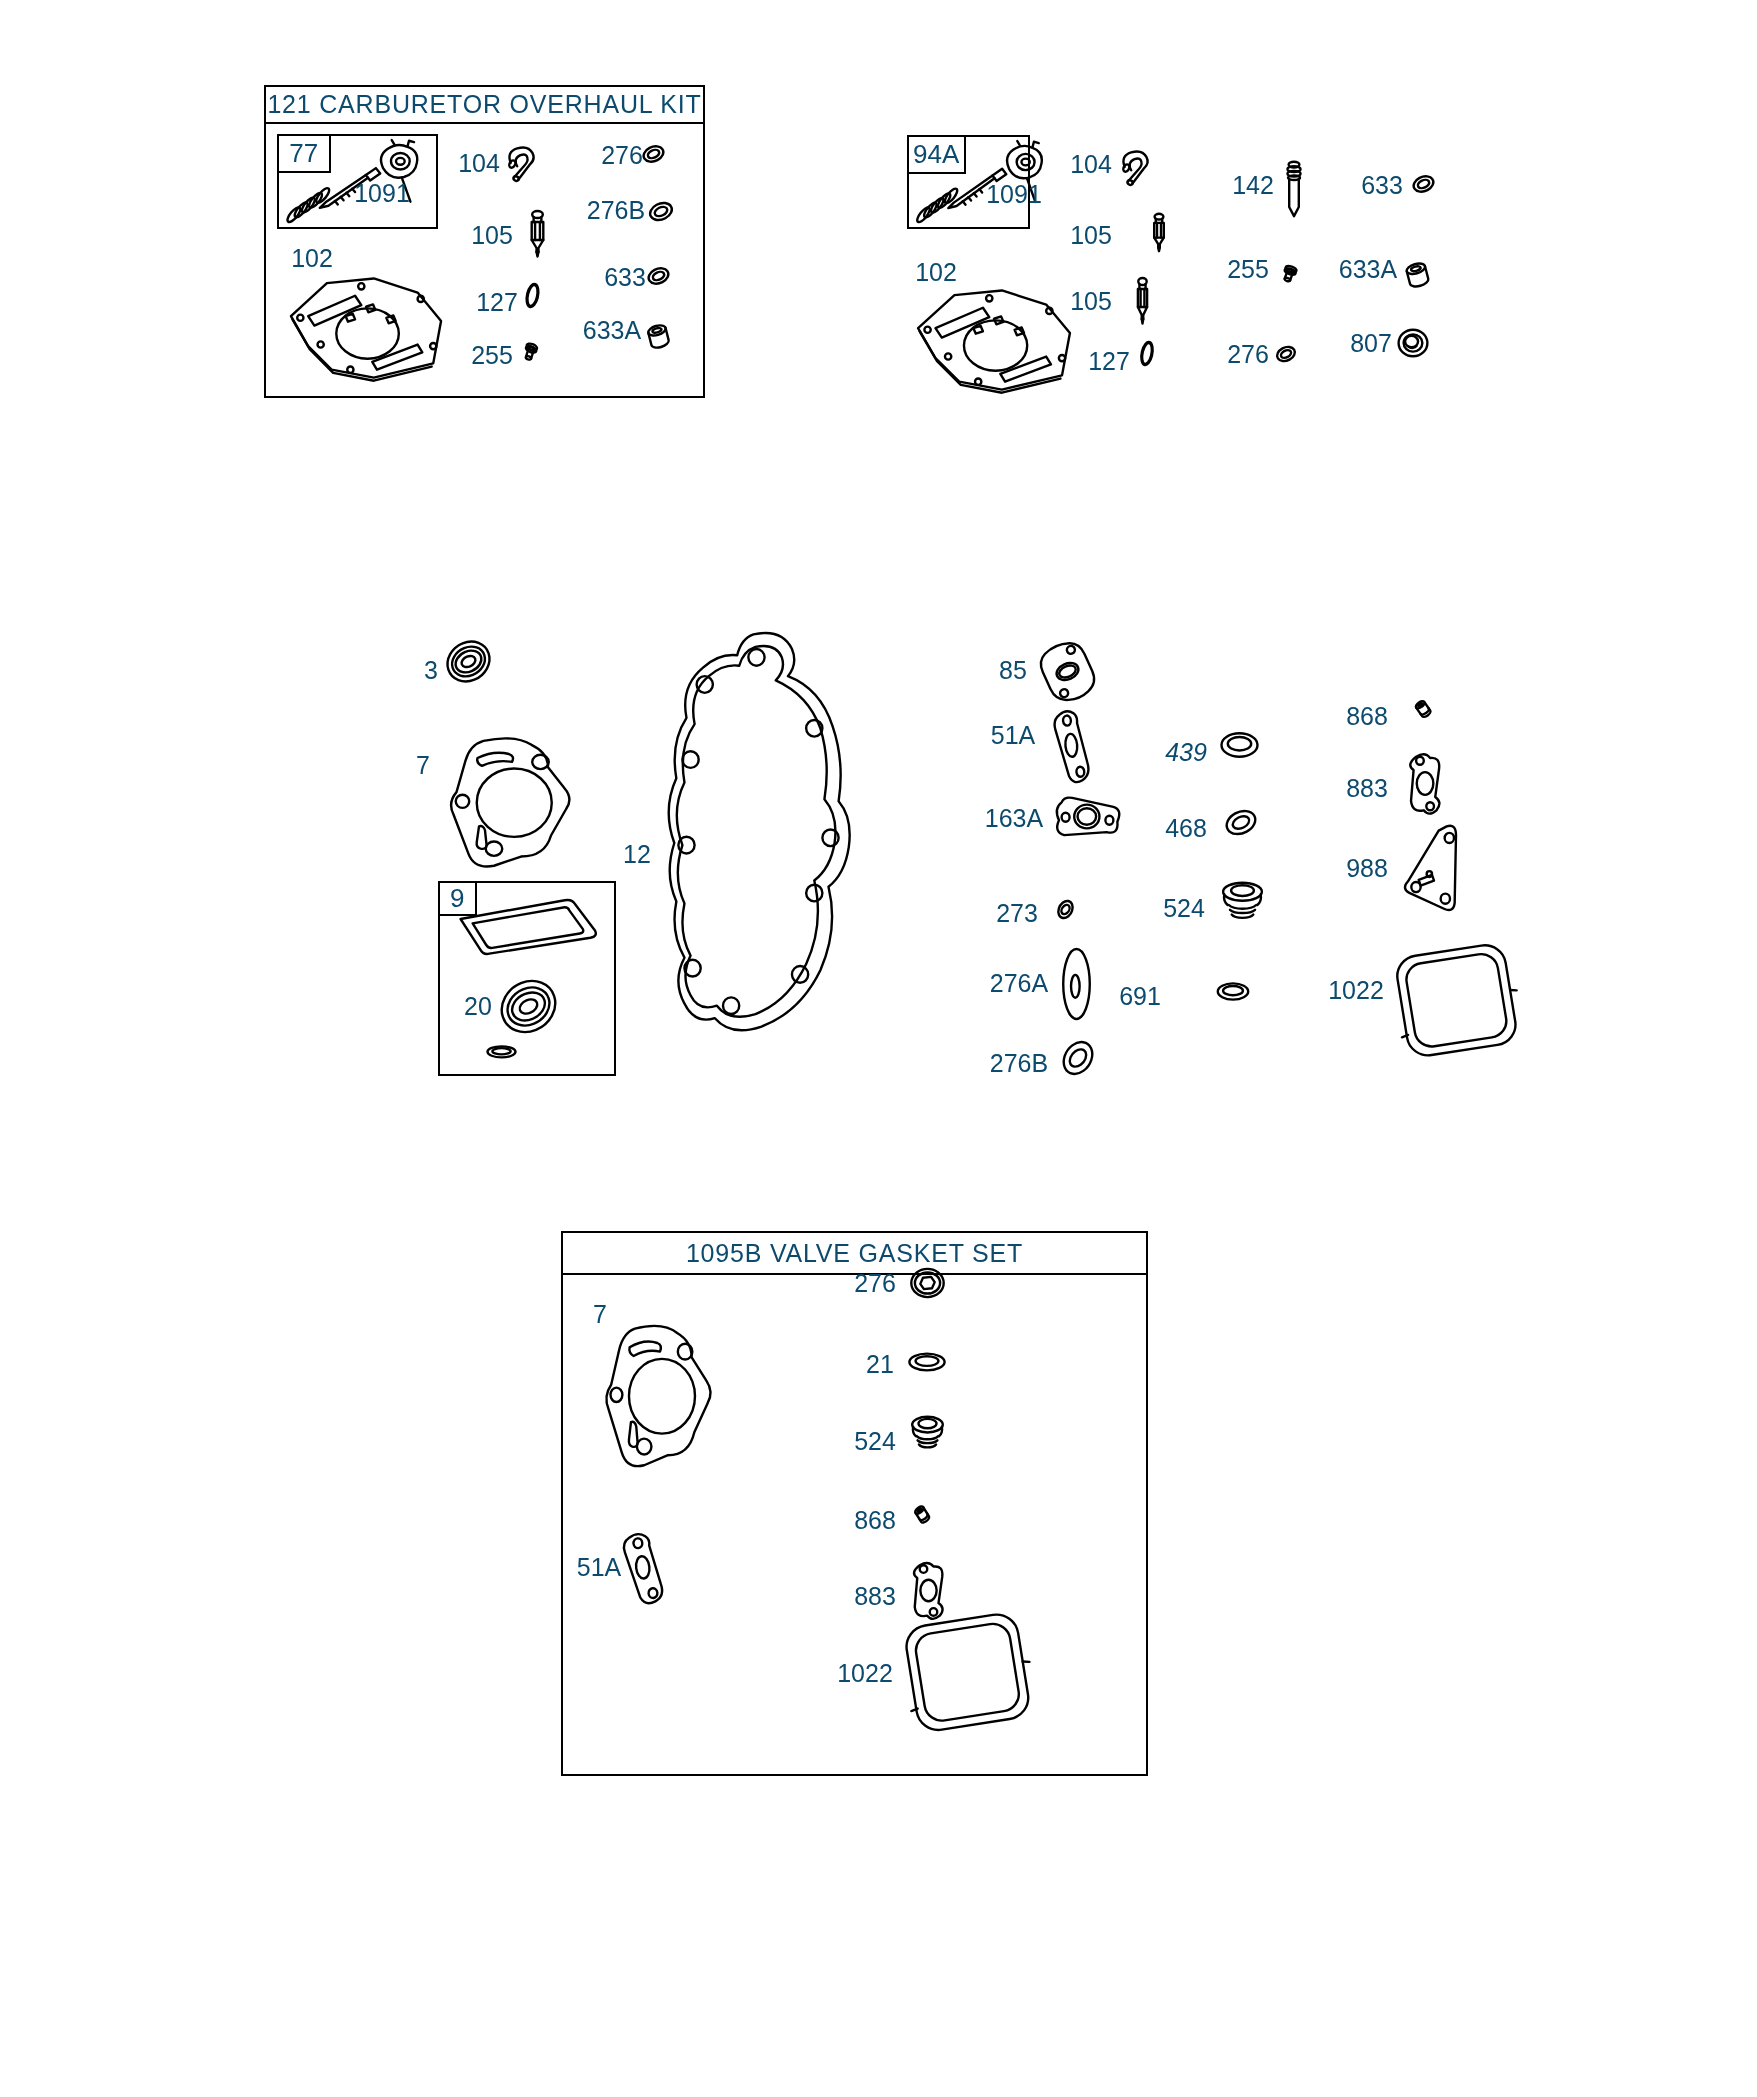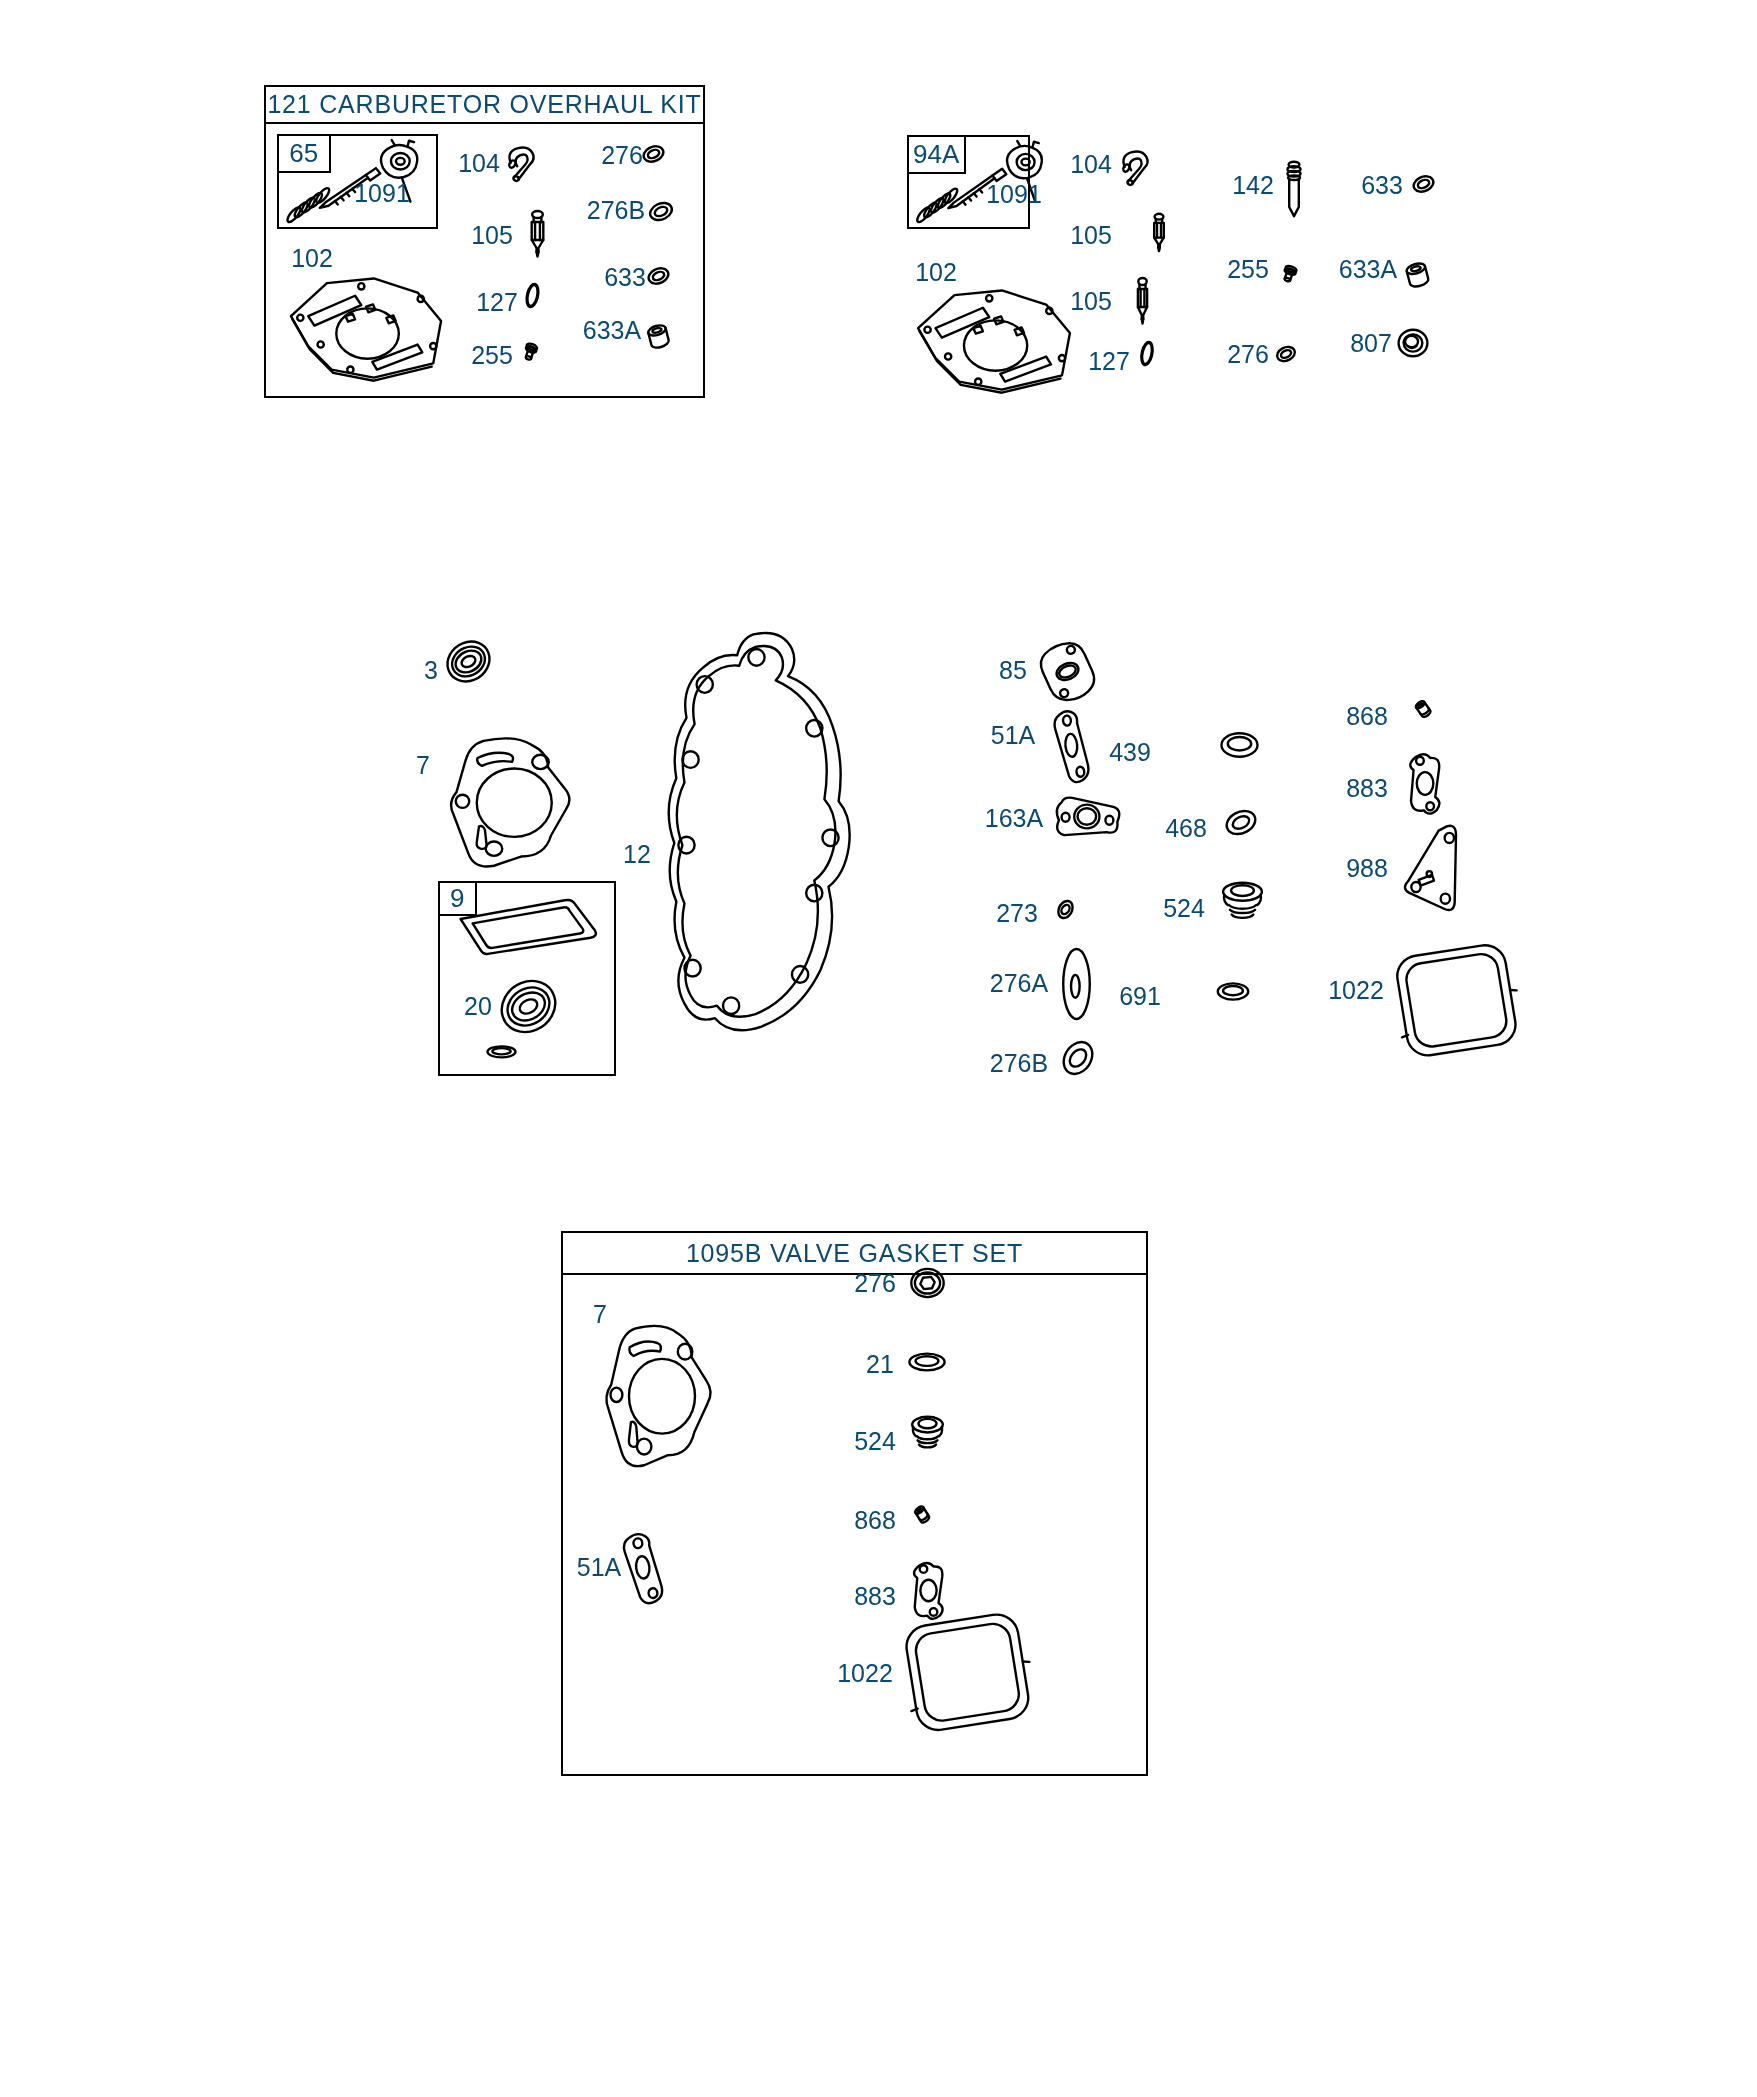--- a/index.html
+++ b/index.html
@@ -221,21 +221,21 @@
       <path d="M168,58 L180,93"></path>
     </g>
   </defs>
 </svg>
 
 <div id="canvas">
     <div class="box" style="left: 264px; top: 85px; width: 441px; height: 313px;">
       <div class="box-title" style="height: 37px;">121 CARBURETOR OVERHAUL KIT</div>
     </div>
     <div class="subpanel" style="left: 277px; top: 134px; width: 161px; height: 95px;">
-      <div class="subpanel-cell" style="width: 54px; height: 39px;">65</div>
+      <div class="subpanel-cell" style="width: 54px; height: 39px;">77</div>
     </div>
     <svg class="glyph" viewBox="0 0 210 130" preserveAspectRatio="none" style="left: 281px; top: 138px; width: 151px; height: 89px;">
       <use href="#g-assembly94" xlink:href="#g-assembly94"></use>
     </svg>
     <span class="part-label" style="left: 382px; top: 193px;">1091</span>
     <span class="part-label" style="left: 479px; top: 163px;">104</span>
     <svg class="glyph" viewBox="0 0 70 70" preserveAspectRatio="none" style="left: 502px; top: 144px; width: 38px; height: 39px;">
       <use href="#g-hook" xlink:href="#g-hook"></use>
     </svg>
     <span class="part-label" style="left: 622px; top: 155px;">276</span>
@@ -357,21 +357,21 @@
       <use href="#g-oring" xlink:href="#g-oring"></use>
     </svg>
     <span class="part-label" style="left: 1019px; top: 983px;">276A</span>
     <svg class="glyph" viewBox="0 0 100 100" preserveAspectRatio="none" style="left: 1057px; top: 946px; width: 39px; height: 76px;">
       <use href="#g-washer" xlink:href="#g-washer"></use>
     </svg>
     <span class="part-label" style="left: 1019px; top: 1063px;">276B</span>
     <svg class="glyph" viewBox="0 0 100 100" preserveAspectRatio="none" style="left: 1057px; top: 1031px; width: 42px; height: 54px;">
       <use href="#g-oring" xlink:href="#g-oring"></use>
     </svg>
-    <span class="part-label" style="left: 1130px; top: 752px;">439</span>
+    <span class="part-label" style="left: 1186px; top: 752px; font-style: italic;">439</span>
     <svg class="glyph" viewBox="0 0 100 100" preserveAspectRatio="none" style="left: 1217px; top: 724px; width: 45px; height: 42px;">
       <use href="#g-ringflat" xlink:href="#g-ringflat"></use>
     </svg>
     <span class="part-label" style="left: 1186px; top: 828px;">468</span>
     <svg class="glyph" viewBox="0 0 100 100" preserveAspectRatio="none" style="left: 1220px; top: 803px; width: 42px; height: 39px;">
       <use href="#g-oring" xlink:href="#g-oring"></use>
     </svg>
     <span class="part-label" style="left: 1184px; top: 908px;">524</span>
     <svg class="glyph" viewBox="0 0 100 90" preserveAspectRatio="none" style="left: 1214px; top: 875px; width: 57px; height: 54px;">
       <use href="#g-plug524" xlink:href="#g-plug524"></use>

